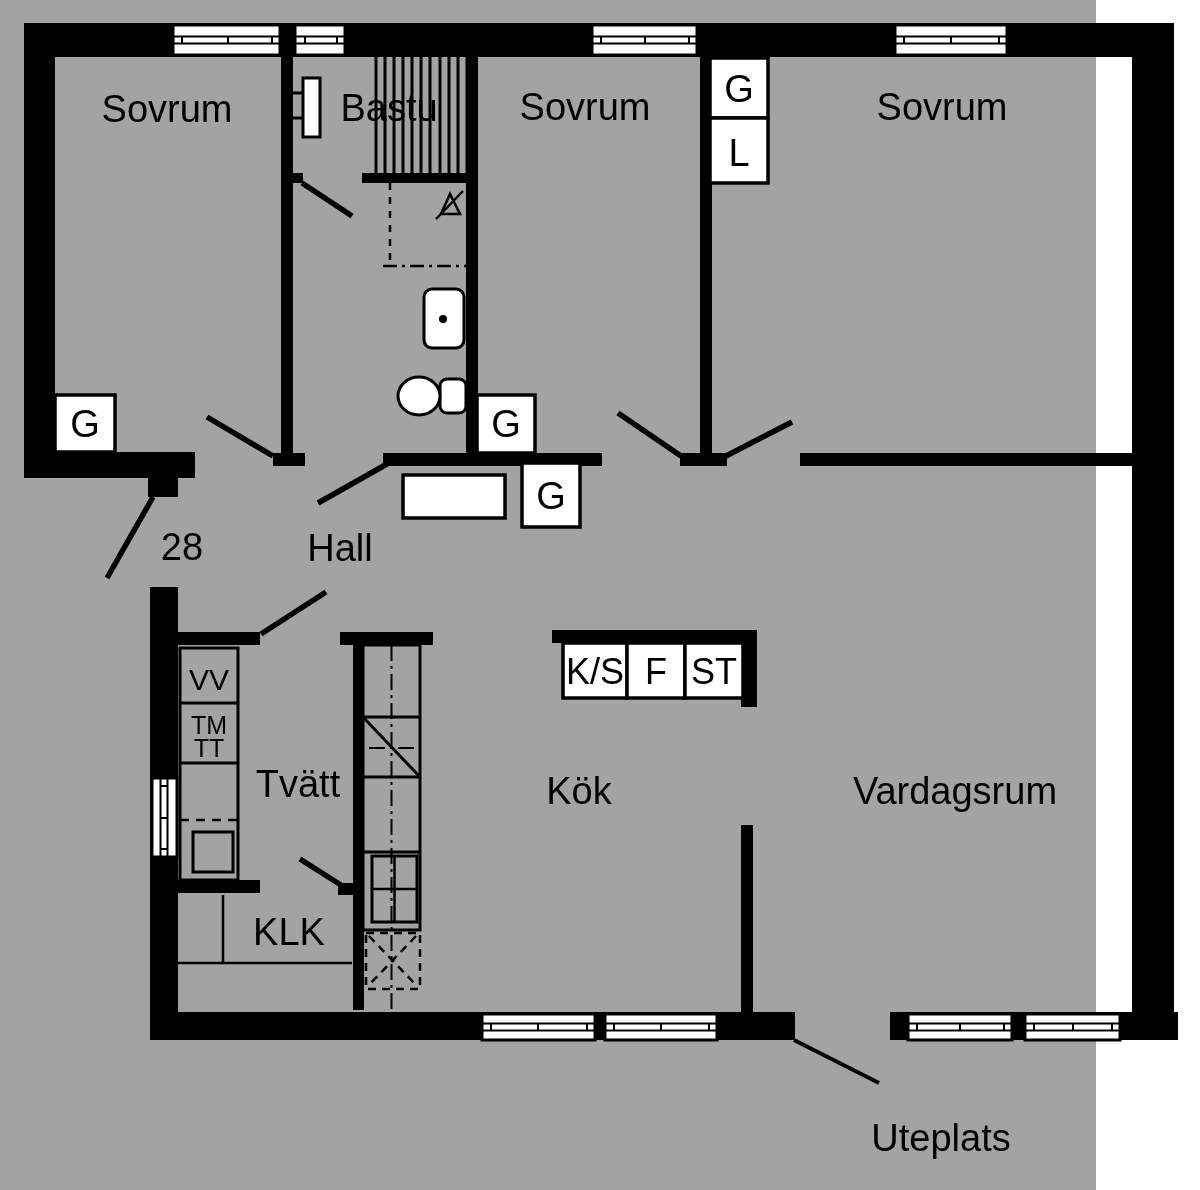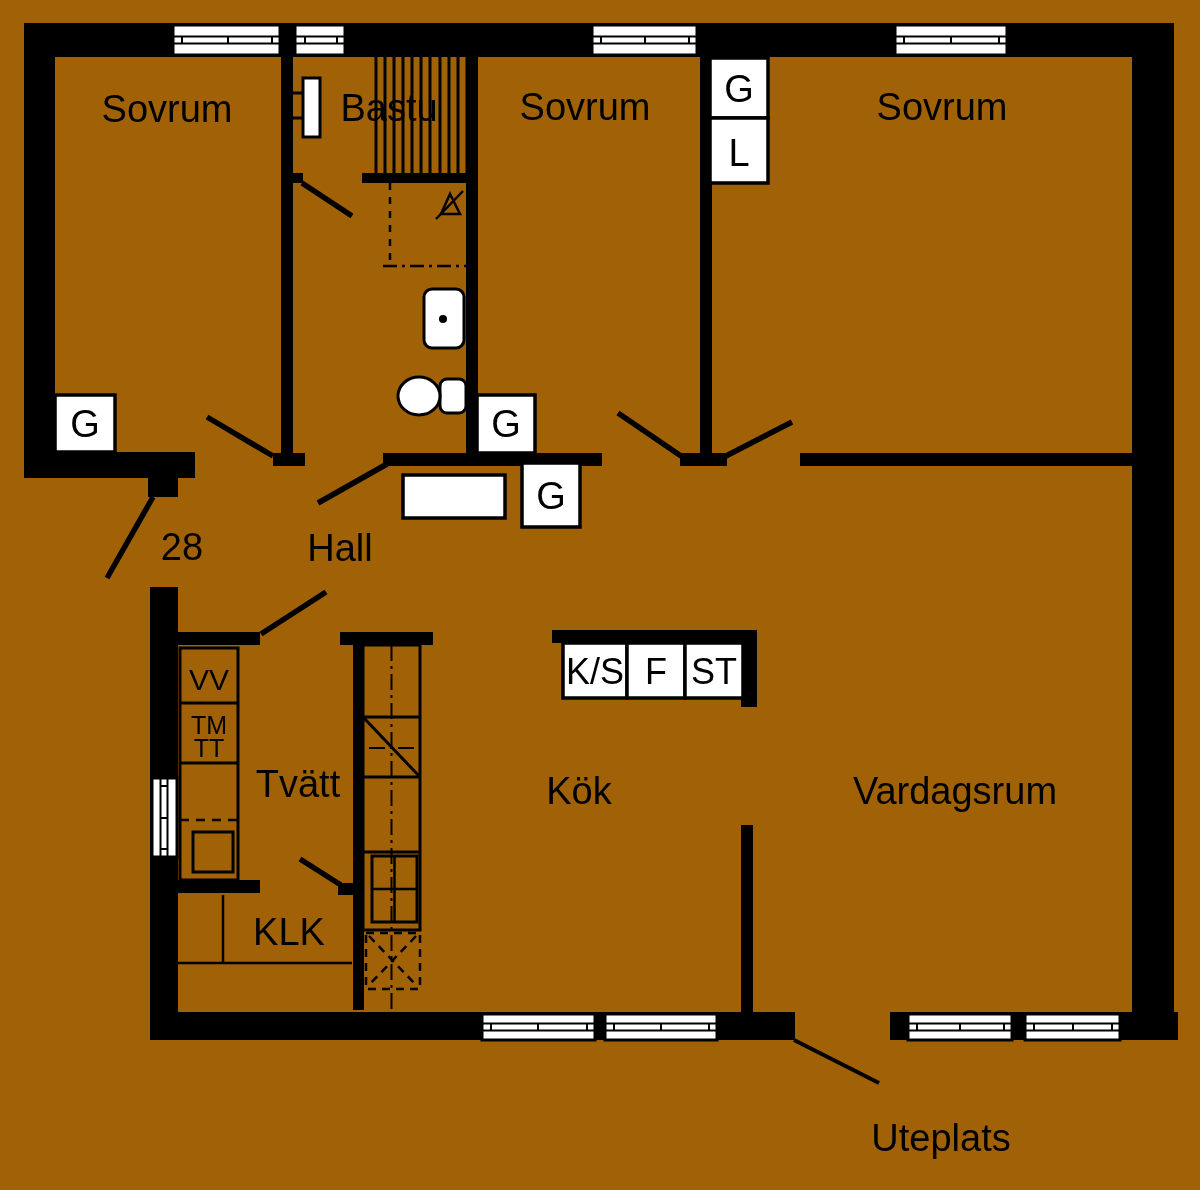--- a/index.html
+++ b/index.html
@@ -1,20 +1,20 @@
 <!DOCTYPE html>
 <html><head>
 <meta charset="utf-8">
 <style>
   html, body { margin: 0; padding: 0; background: #ffffff; }
   .plan-wrap {
     position: relative;
-    width: 1200px;
+    width: 1096px;
     height: 1190px;
-    background: #a16207;
+    background: #a3a3a3;
     font-family: "Liberation Sans", sans-serif;
   }
   svg { display: block; }
   .room-label {
     font-family: "Liberation Sans", sans-serif;
     font-size: 38px;
     fill: #000000;
   }
   .small-label {
     font-family: "Liberation Sans", sans-serif;

